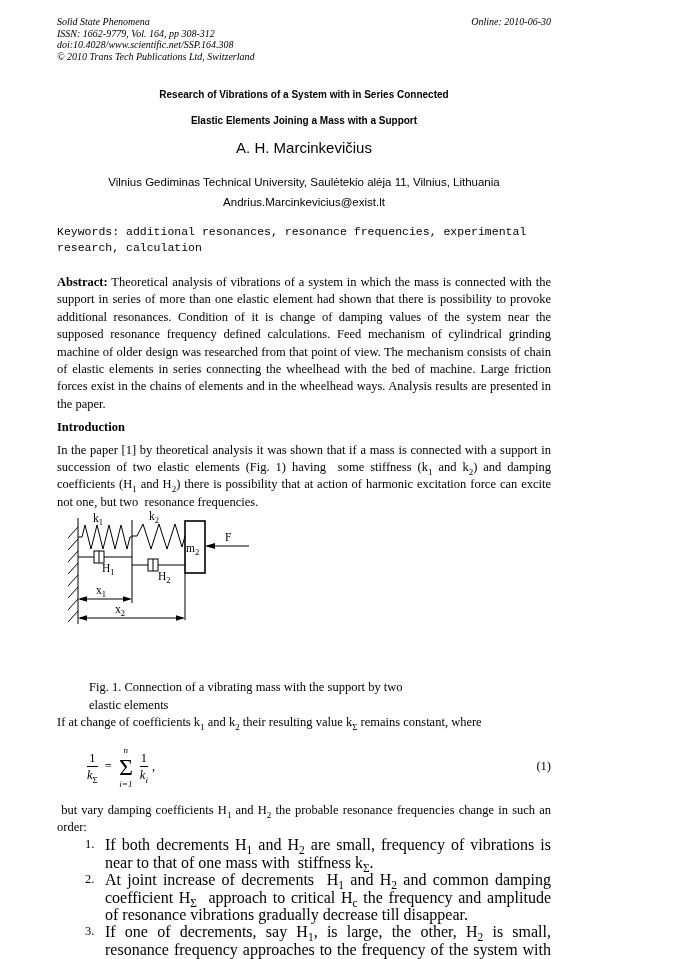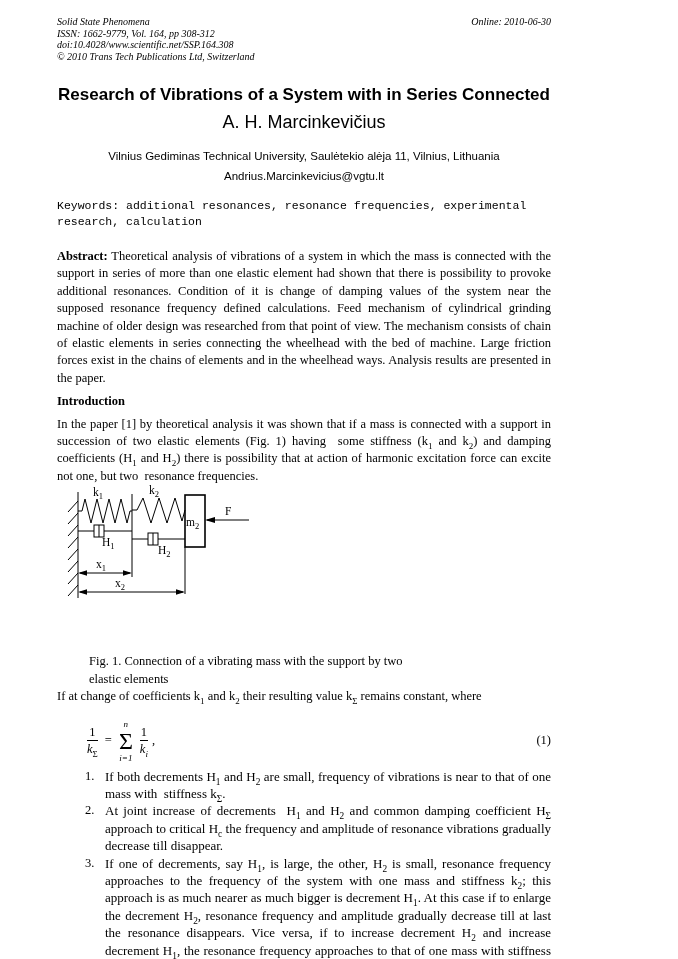--- a/index.html
+++ b/index.html
@@ -11,22 +11,22 @@
   .page { width:609px; height:959px; padding:16px 58px 0 57px; background:#fff; }
 
   
   .header-row { display:flex; justify-content:space-between; align-items:flex-start; }
   .header-left div, .header-right {
     font-style:italic; font-size:10px; line-height:11.5px;
   }
 
   
   .title-block { margin-top:20px; text-align:center; font-family:"Liberation Sans", sans-serif; }
-  .paper-title { font-size:17px; font-weight:bold; line-height:26px; }
-  .author { font-size:18px; line-height:20px; margin-top:4px; }
+  .paper-title { font-size:10px; font-weight:bold; line-height:26px; }
+  .author { font-size:15px; line-height:20px; margin-top:4px; }
   .affiliation { font-size:11.5px; line-height:20px; margin-top:14px; }
   .email { font-size:11.5px; line-height:20px; }
 
   .keywords { margin-top:12px; font-family:Liberation Mono, monospace; font-size:11.5px; line-height:16px; }
 
   .body-text { font-size:12.5px; line-height:17.4px; }
   .justify { text-align:justify; white-space:pre-wrap; }
 
   .abstract { margin-top:18px; }
   .bold { font-weight:bold; }
@@ -58,44 +58,45 @@
   .sig-small { font-size:9px; font-style:italic; line-height:10px; }
   .sigma-glyph { font-size:24px; line-height:24px; }
   .eq-comma { margin-left:4px; }
   .eq-number { margin-left:auto; }
 
   sub { font-size:0.72em; line-height:0; }
 
   .post-eq { margin-top:8px; }
   .list-row { display:flex; }
   .list-num { flex:0 0 20px; margin-left:28px; font-size:12.5px; line-height:17.4px; }
-  .list-text { flex:1; font-size:13px; line-height:17.4px; }
+  .list-text { flex:1; font-size:16px; line-height:17.4px; }
 </style>
 </head>
 <body>
 
 <div class="page">
 
   <div class="header-row">
     <div class="header-left">
       <div>Solid State Phenomena</div>
       <div>ISSN: 1662-9779, Vol. 164, pp 308-312</div>
       <div>doi:10.4028/www.scientific.net/SSP.164.308</div>
       <div>© 2010 Trans Tech Publications Ltd, Switzerland</div>
     </div>
     <div class="header-right">Online: 2010-06-30</div>
   </div>
 
   <div class="title-block">
     <div class="paper-title">
       <div>Research of Vibrations of a System with in Series Connected</div>
+      <div>Elastic Elements Joining a Mass with a Support</div>
     </div>
     <div class="author">A. H. Marcinkevičius</div>
     <div class="affiliation">Vilnius Gediminas Technical University, Saulėtekio alėja 11, Vilnius, Lithuania</div>
-    <div class="email">Andrius.Marcinkevicius@vgtu.lt</div>
+    <div class="email">Andrius.Marcinkevicius@exist.lt</div>
   </div>
 
   <div class="keywords">Keywords: additional resonances, resonance frequencies, experimental research, calculation</div>
 
   <div class="abstract body-text justify"><span class="bold">Abstract:</span><span> Theoretical analysis of vibrations of a system in which the mass is connected with the support in series of more than one elastic element had shown that there is possibility to provoke additional resonances. Condition of it is change of damping values of the system near the supposed resonance frequency defined calculations. Feed mechanism of cylindrical grinding machine of older design was researched from that point of view. The mechanism consists of chain of elastic elements in series connecting the wheelhead with the bed of machine. Large friction forces exist in the chains of elements and in the wheelhead ways. Analysis results are presented in the paper.</span></div>
 
   <div class="section-heading">Introduction</div>
 
   <div class="body-text justify intro-para">In the paper [1] by theoretical analysis it was shown that if a mass is connected with a support in succession of two elastic elements (Fig. 1) having  some stiffness (k<sub>1</sub> and k<sub>2</sub>) and damping coefficients (H<sub>1</sub> and H<sub>2</sub>) there is possibility that at action of harmonic excitation force can excite not one, but two  resonance frequencies.</div>
 
@@ -180,20 +181,21 @@
     </span>
     <span class="frac">
       <span>1</span>
       <span class="fbar"></span>
       <span><span class="it">k</span><sub class="it">i</sub></span>
     </span>
     <span class="eq-comma">,</span>
     <span class="eq-number">(1)</span>
   </div>
 
+  <div class="body-text justify post-eq"> but vary damping coefficients H<sub>1</sub> and H<sub>2</sub> the probable resonance frequencies change in such an order:</div>
 
   <div class="list-row">
     <span class="list-num">1.</span>
     <span class="list-text justify">If both decrements H<sub>1</sub> and H<sub>2</sub> are small, frequency of vibrations is near to that of one mass with  stiffness k<sub>Σ</sub>.</span>
   </div>
   <div class="list-row">
     <span class="list-num">2.</span>
     <span class="list-text justify">At joint increase of decrements  H<sub>1</sub> and H<sub>2</sub> and common damping coefficient H<sub>Σ</sub>  approach to critical H<sub>c</sub> the frequency and amplitude of resonance vibrations gradually decrease till disappear.</span>
   </div>
   <div class="list-row">

